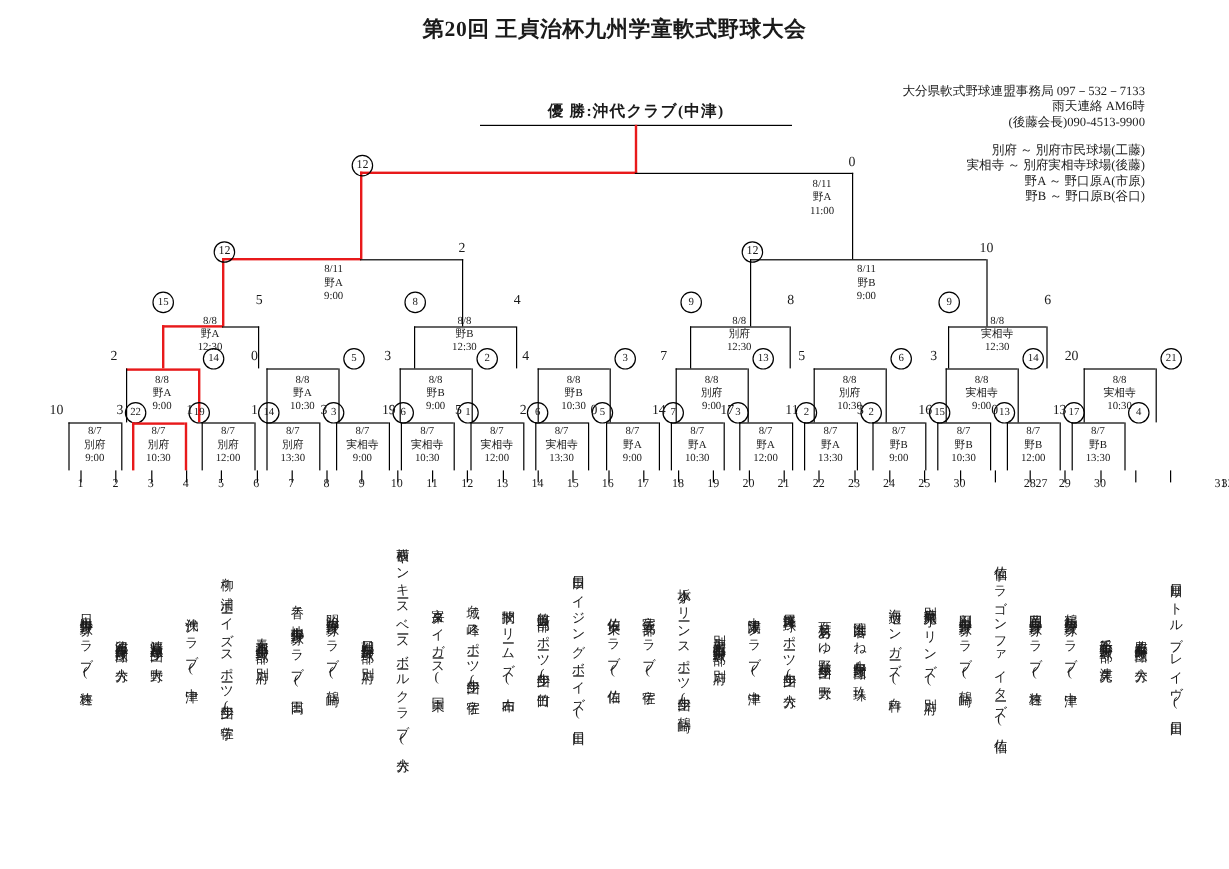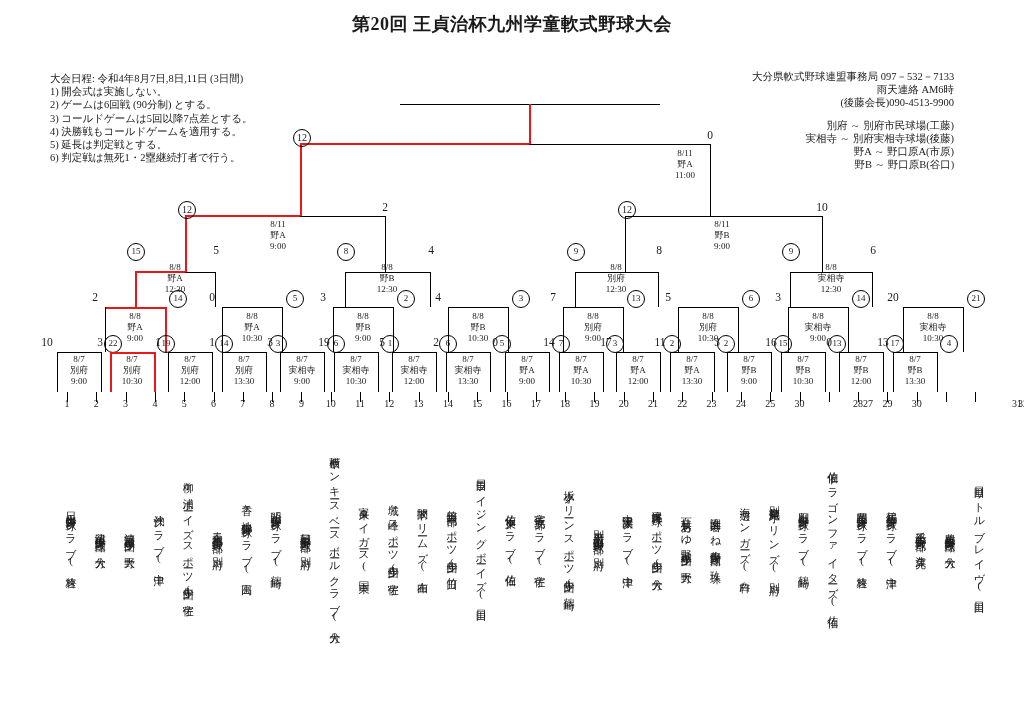--- a/index.html
+++ b/index.html
@@ -80,41 +80,33 @@
     font-size:11px;
   }
 </style>
 </head>
 <body>
 
 <div class="stage">
 
   <div class="title1">第20回  王貞治杯九州学童軟式野球大会</div>
 
-  <div class="notes-left">
-    <div>大会日程: 令和4年8月7日,8日,11日 (3日間)</div>
-    <div>1) 開会式は実施しない。</div>
-    <div>2) ゲームは6回戦 (90分制) とする。</div>
-    <div>3) コールドゲームは5回以降7点差とする。</div>
-    <div>4) 決勝戦もコールドゲームを適用する。</div>
-    <div>5) 延長は判定戦とする。</div>
-    <div>6) 判定戦は無死1・2塁継続打者で行う。</div>
-  </div>
 
   <div class="notes-right">
     <div>大分県軟式野球連盟事務局  097－532－7133</div>
     <div>雨天連絡  AM6時</div>
     <div class="indent2">(後藤会長)090-4513-9900</div>
     <div class="gap"></div>
     <div class="indent2">別府  ～  別府市民球場(工藤)</div>
     <div>実相寺  ～  別府実相寺球場(後藤)</div>
     <div class="indent3">野A  ～  野口原A(市原)</div>
     <div class="indent3">野B  ～  野口原B(谷口)</div>
   </div>
 
+  <div class="champ">優 勝:沖代クラブ(中津)</div>
 
   <div class="ln lnh" style="left:400px;top:104px;width:260px;"></div>
 
   <div class="ln red rv" style="left:529px;top:104px;height:40px;"></div>
 
   <div class="ln red rh" style="left:300px;top:143px;width:231px;"></div>
   <div class="ln lnh" style="left:529px;top:144px;width:182px;"></div>
 
   <div class="ln red rv" style="left:300px;top:143px;height:73px;"></div>
 

